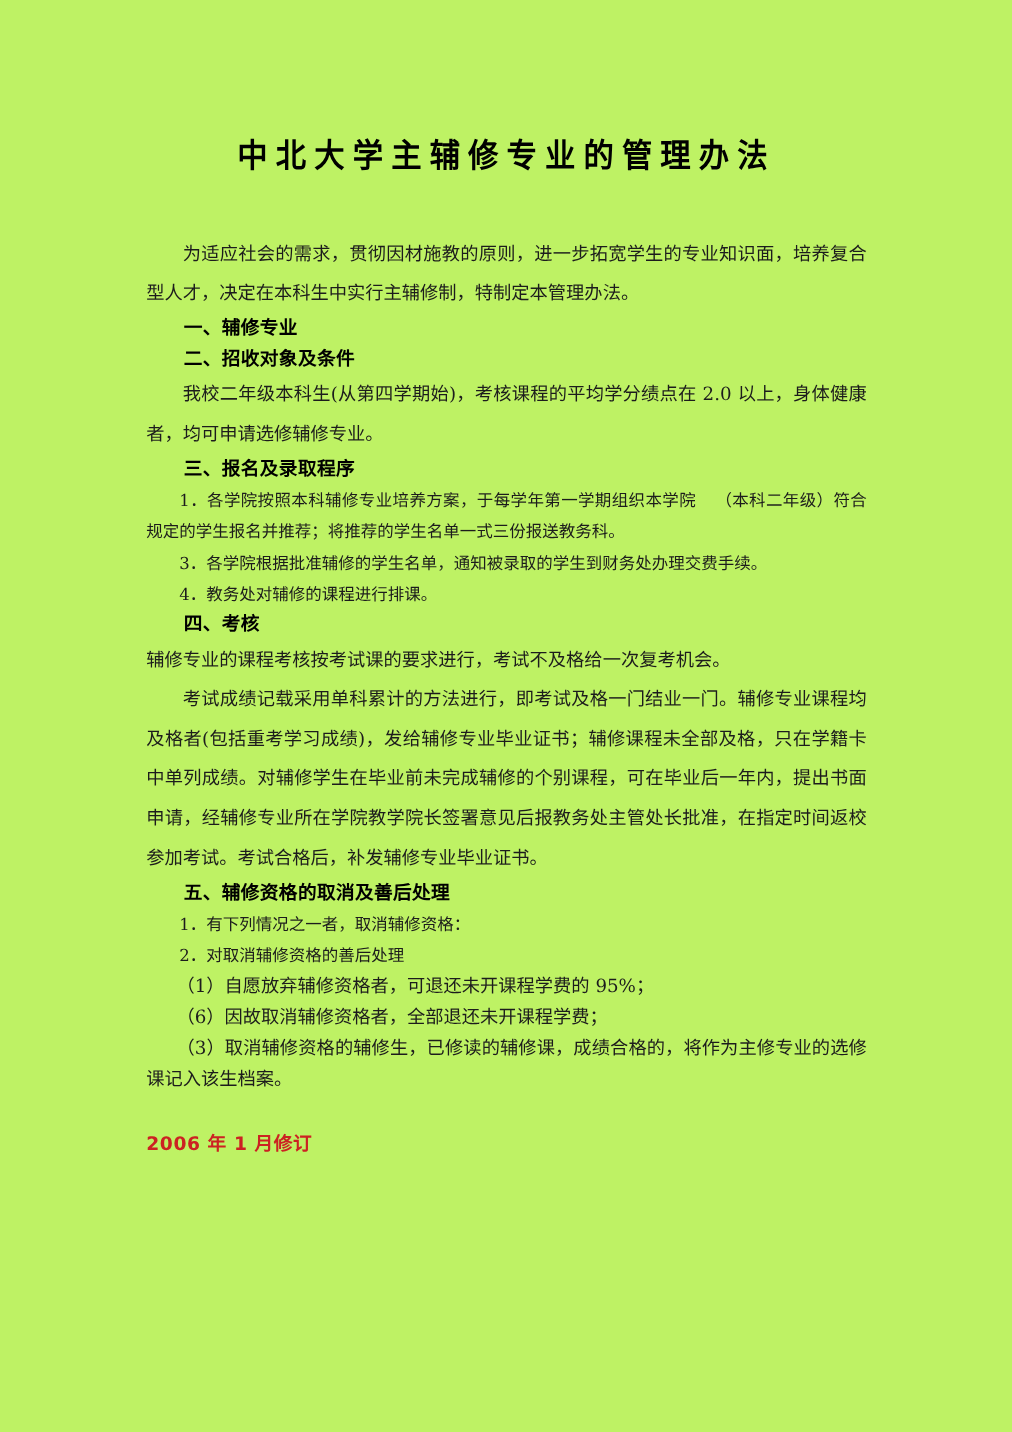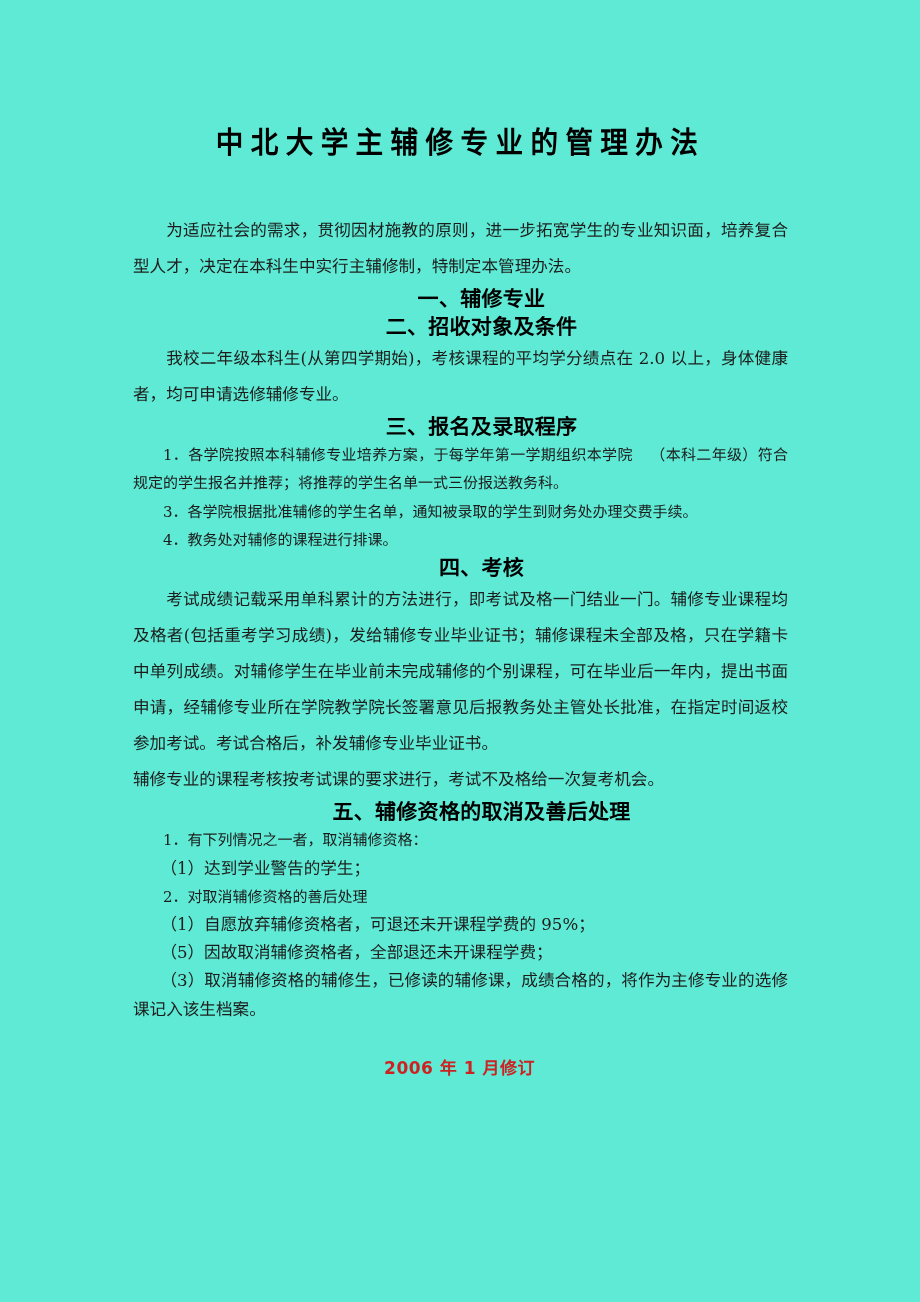--- a/index.html
+++ b/index.html
@@ -16,21 +16,21 @@
     font-family: "DejaVu Serif", "Liberation Serif", serif;
     color: #1a1a1a;
     -webkit-font-smoothing: antialiased;
   }
 
   .page {
     position: absolute;
     left: 0; top: 0;
     width: 920px;
     height: 1302px;
-    background: #5eead4;
+    background: #bef264;
   }
 
   .doc-body {
     position: absolute;
     left: 133px;
     top: 108px;
     width: 655px;
   }
 
   
@@ -59,27 +59,26 @@
     text-justify: inter-ideograph;
     margin: 0;
     color: #1c1c1c;
   }
   .para.indent  { text-indent: 2em; }
   .para.flush   { text-indent: 0; }
 
   .heading {
     font-family: "DejaVu Sans", "Liberation Sans", sans-serif;
     font-weight: bold;
-    font-size: 21px;
+    font-size: 17px;
     line-height: 28.2px;
     text-indent: 2em;
     margin: 0;
     color: #000000;
     letter-spacing: 0.3px;
-    text-align: center;
   }
 
   
   .item {
     font-size: 15px;
     line-height: 28.2px;
     text-align: justify;
     text-justify: inter-ideograph;
     margin: 0;
     text-indent: 2em;
@@ -98,21 +97,21 @@
   }
 
   .wide-gap { display: inline-block; width: 1.15em; }
 
   
   .footer-date {
     font-family: "DejaVu Sans", "Liberation Sans", sans-serif;
     font-weight: bold;
     font-size: 17px;
     line-height: 28px;
-    text-align: center;
+    text-align: left;
     margin: 0;
     padding-top: 30px;
     padding-right: 2px;
     letter-spacing: 0.5px;
   }
 </style>
 </head>
 <body>
 
 <div class="page">
@@ -130,27 +129,26 @@
     <p class="para indent">我校二年级本科生(从第四学期始)，考核课程的平均学分绩点在 2.0 以上，身体健康者，均可申请选修辅修专业。</p>
 
     <p class="heading">三、报名及录取程序</p>
 
     <p class="item"><span>1．各学院按照本科辅修专业培养方案，于每学年第一学期组织本学院</span><span class="wide-gap"></span><span>（本科二年级）符合规定的学生报名并推荐；将推荐的学生名单一式三份报送教务科。</span></p>
 
     <p class="item">3．各学院根据批准辅修的学生名单，通知被录取的学生到财务处办理交费手续。</p>
     <p class="item">4．教务处对辅修的课程进行排课。</p>
 
     <p class="heading">四、考核</p>
+    <p class="para flush">辅修专业的课程考核按考试课的要求进行，考试不及格给一次复考机会。</p>
     <p class="para indent">考试成绩记载采用单科累计的方法进行，即考试及格一门结业一门。辅修专业课程均及格者(包括重考学习成绩)，发给辅修专业毕业证书；辅修课程未全部及格，只在学籍卡中单列成绩。对辅修学生在毕业前未完成辅修的个别课程，可在毕业后一年内，提出书面申请，经辅修专业所在学院教学院长签署意见后报教务处主管处长批准，在指定时间返校参加考试。考试合格后，补发辅修专业毕业证书。</p>
-    <p class="para flush">辅修专业的课程考核按考试课的要求进行，考试不及格给一次复考机会。</p>
 
     <p class="heading">五、辅修资格的取消及善后处理</p>
     <p class="item">1．有下列情况之一者，取消辅修资格：</p>
-    <p class="subitem">（1）达到学业警告的学生；</p>
     <p class="item">2．对取消辅修资格的善后处理</p>
     <p class="subitem">（1）自愿放弃辅修资格者，可退还未开课程学费的 95%；</p>
-    <p class="subitem">（5）因故取消辅修资格者，全部退还未开课程学费；</p>
+    <p class="subitem">（6）因故取消辅修资格者，全部退还未开课程学费；</p>
     <p class="subitem">（3）取消辅修资格的辅修生，已修读的辅修课，成绩合格的，将作为主修专业的选修课记入该生档案。</p>
 
     <p class="footer-date" style="color: rgb(204, 34, 34);">2006 年 1 月修订</p>
 
   </div>
 </div>
 
 </body></html>

